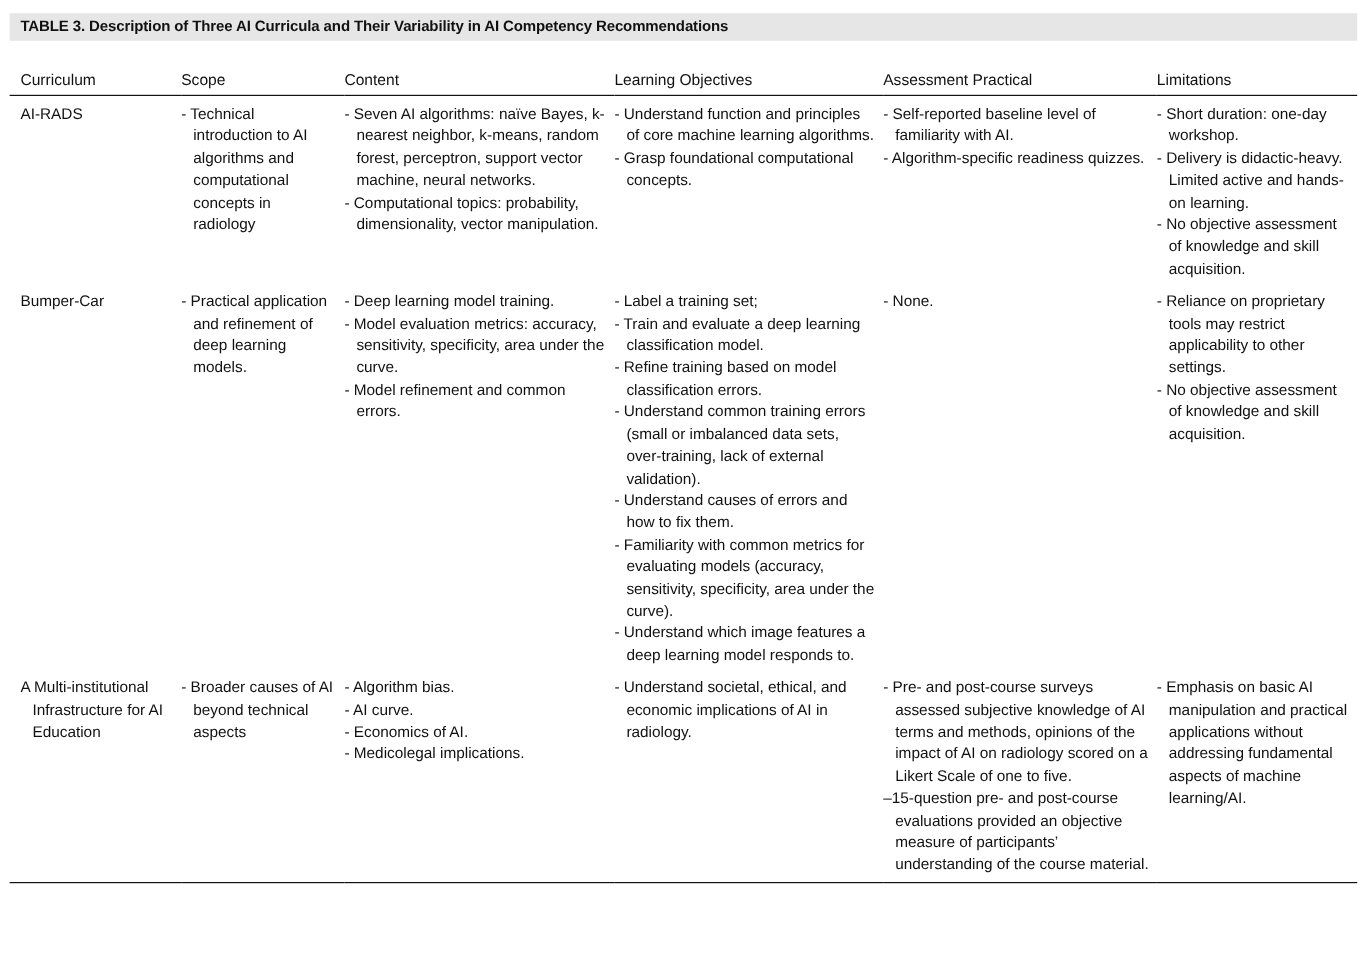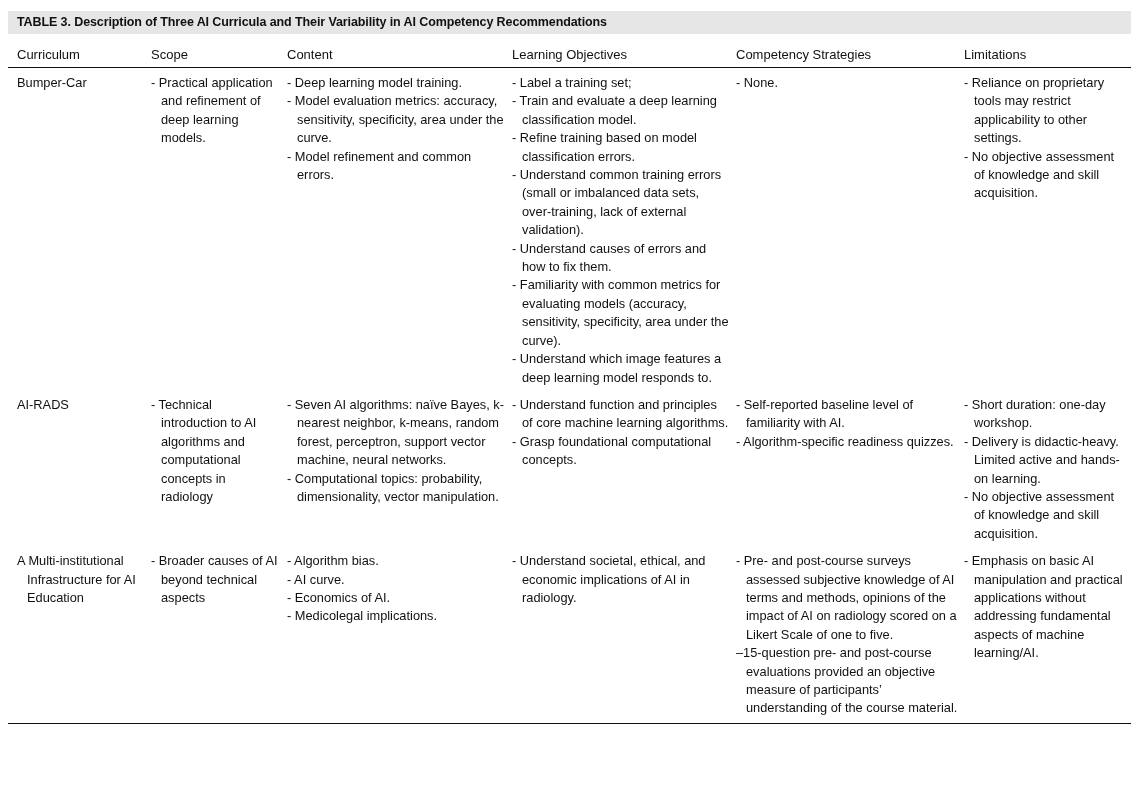--- a/index.html
+++ b/index.html
@@ -1,21 +1,21 @@
 <!DOCTYPE html>
 <html><head>
 <meta charset="utf-8">
 <style>
   html, body { margin: 0; padding: 0; background: #ffffff; }
   body { width: 1137px; height: 802px; position: relative; overflow: hidden;
          font-family: "Liberation Sans", sans-serif; color: #111; }
   .table-wrap { position: absolute; left: 8px; top: 11px; width: 1123px; }
   .caption { background: #e6e6e6; height: 23px; line-height: 23px; padding-left: 9px;
              font-size: 12.5px; font-weight: bold; letter-spacing: -0.1px; }
-  table { border-collapse: collapse; width: 1123px; table-layout: fixed; margin-top: 11px; }
+  table { border-collapse: collapse; width: 1123px; table-layout: fixed; margin-top: 23px; }
   th { font-weight: normal; text-align: left; font-size: 13px; padding: 2px 0 5px 0;
        border-bottom: 1.5px solid #111; vertical-align: bottom; }
   th:first-child, td:first-child { padding-left: 9px; }
   td { vertical-align: top; font-size: 12.8px; line-height: 18.4px; padding: 6px 6px 3px 0; }
   tr.last td { padding-bottom: 5px; border-bottom: 1.5px solid #111; }
   ul { list-style: none; margin: 0; padding: 0; }
   li { padding-left: 10px; text-indent: -10px; }
   .cur-name { padding-left: 10px; text-indent: -10px; display:block; }
 </style>
 </head>
@@ -31,25 +31,60 @@
       <col style="width:224px">
         <col style="width:228px">
         <col style="width:167px">
     </colgroup>
     <thead>
       <tr>
         <th>Curriculum</th>
         <th>Scope</th>
         <th>Content</th>
         <th>Learning Objectives</th>
-        <th>Competency Strategies</th>
+        <th>Assessment Practical</th>
         <th>Limitations</th>
       </tr>
     </thead>
     <tbody id="tbody">
+        <tr>
+          <td>
+            <span class="cur-name">AI-RADS</span>
+          </td>
+          <td>
+            <ul>
+              <li>- Technical introduction to AI algorithms and computational concepts in radiology</li>
+            </ul>
+          </td>
+          <td>
+            <ul>
+              <li>- Seven AI algorithms: naïve Bayes, k-nearest neighbor, k-means, random forest, perceptron, support vector machine, neural networks.</li>
+              <li>- Computational topics: probability, dimensionality, vector manipulation.</li>
+            </ul>
+          </td>
+          <td>
+            <ul>
+              <li>- Understand function and principles of core machine learning algorithms.</li>
+              <li>- Grasp foundational computational concepts.</li>
+            </ul>
+          </td>
+          <td>
+            <ul>
+              <li>- Self-reported baseline level of familiarity with AI.</li>
+              <li>- Algorithm-specific readiness quizzes.</li>
+            </ul>
+          </td>
+          <td>
+            <ul>
+              <li>- Short duration: one-day workshop.</li>
+              <li>- Delivery is didactic-heavy. Limited active and hands-on learning.</li>
+              <li>- No objective assessment of knowledge and skill acquisition.</li>
+            </ul>
+          </td>
+        </tr>
         <tr>
           <td>
             <span class="cur-name">Bumper-Car</span>
           </td>
           <td>
             <ul>
               <li>- Practical application and refinement of deep learning models.</li>
             </ul>
           </td>
           <td>
@@ -71,55 +106,20 @@
             </ul>
           </td>
           <td>
             <ul>
               <li>- None.</li>
             </ul>
           </td>
           <td>
             <ul>
               <li>- Reliance on proprietary tools may restrict applicability to other settings.</li>
-              <li>- No objective assessment of knowledge and skill acquisition.</li>
-            </ul>
-          </td>
-        </tr>
-        <tr>
-          <td>
-            <span class="cur-name">AI-RADS</span>
-          </td>
-          <td>
-            <ul>
-              <li>- Technical introduction to AI algorithms and computational concepts in radiology</li>
-            </ul>
-          </td>
-          <td>
-            <ul>
-              <li>- Seven AI algorithms: naïve Bayes, k-nearest neighbor, k-means, random forest, perceptron, support vector machine, neural networks.</li>
-              <li>- Computational topics: probability, dimensionality, vector manipulation.</li>
-            </ul>
-          </td>
-          <td>
-            <ul>
-              <li>- Understand function and principles of core machine learning algorithms.</li>
-              <li>- Grasp foundational computational concepts.</li>
-            </ul>
-          </td>
-          <td>
-            <ul>
-              <li>- Self-reported baseline level of familiarity with AI.</li>
-              <li>- Algorithm-specific readiness quizzes.</li>
-            </ul>
-          </td>
-          <td>
-            <ul>
-              <li>- Short duration: one-day workshop.</li>
-              <li>- Delivery is didactic-heavy. Limited active and hands-on learning.</li>
               <li>- No objective assessment of knowledge and skill acquisition.</li>
             </ul>
           </td>
         </tr>
         <tr class="last">
           <td>
             <span class="cur-name">A Multi-institutional Infrastructure for AI Education</span>
           </td>
           <td>
             <ul>

